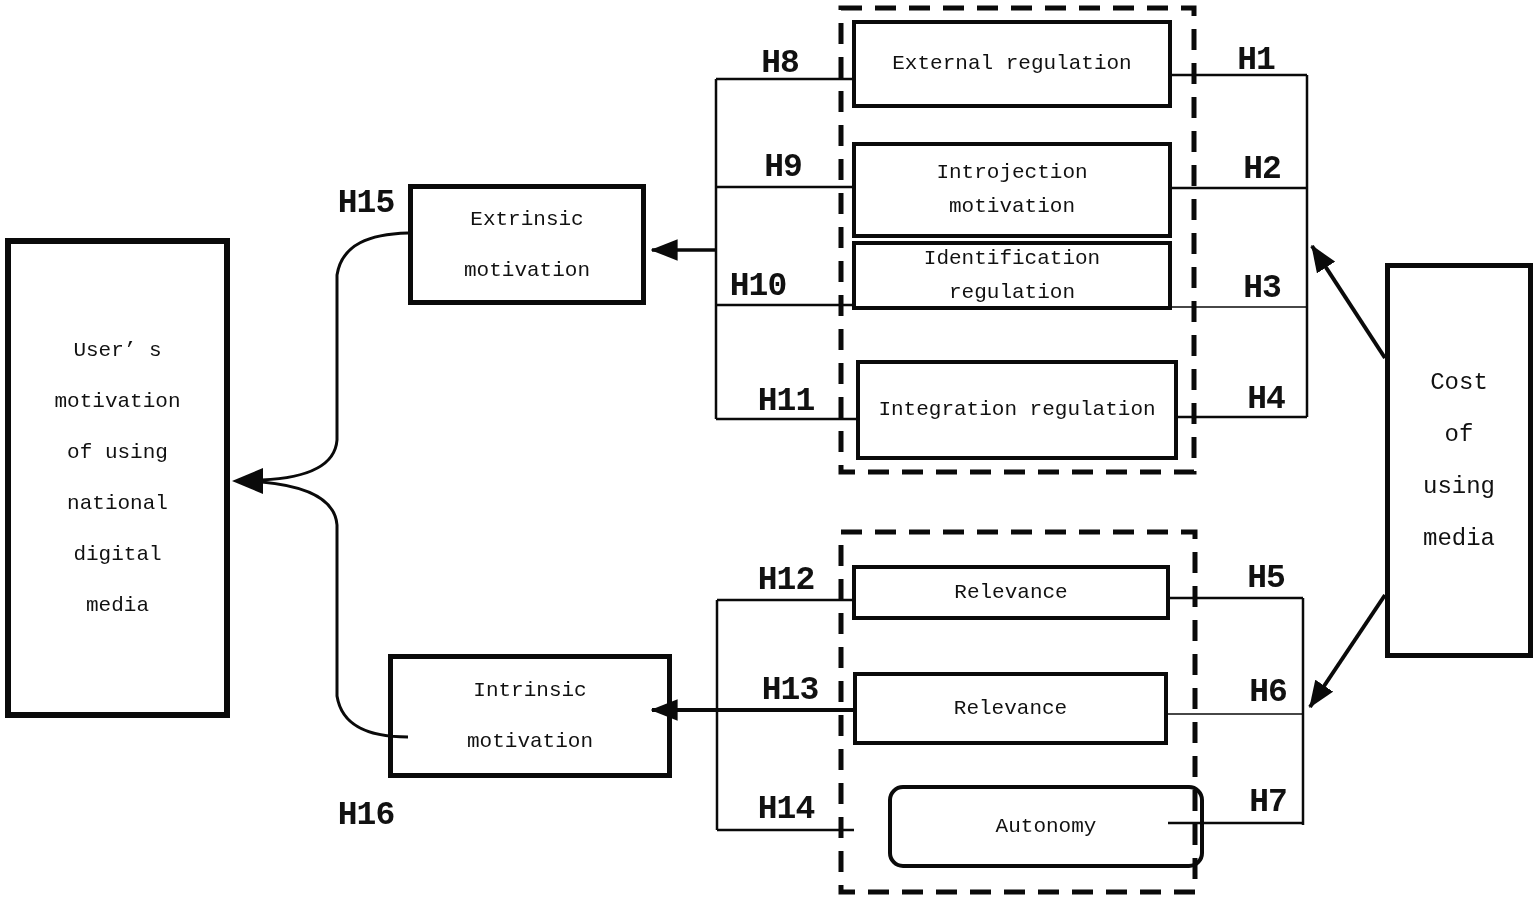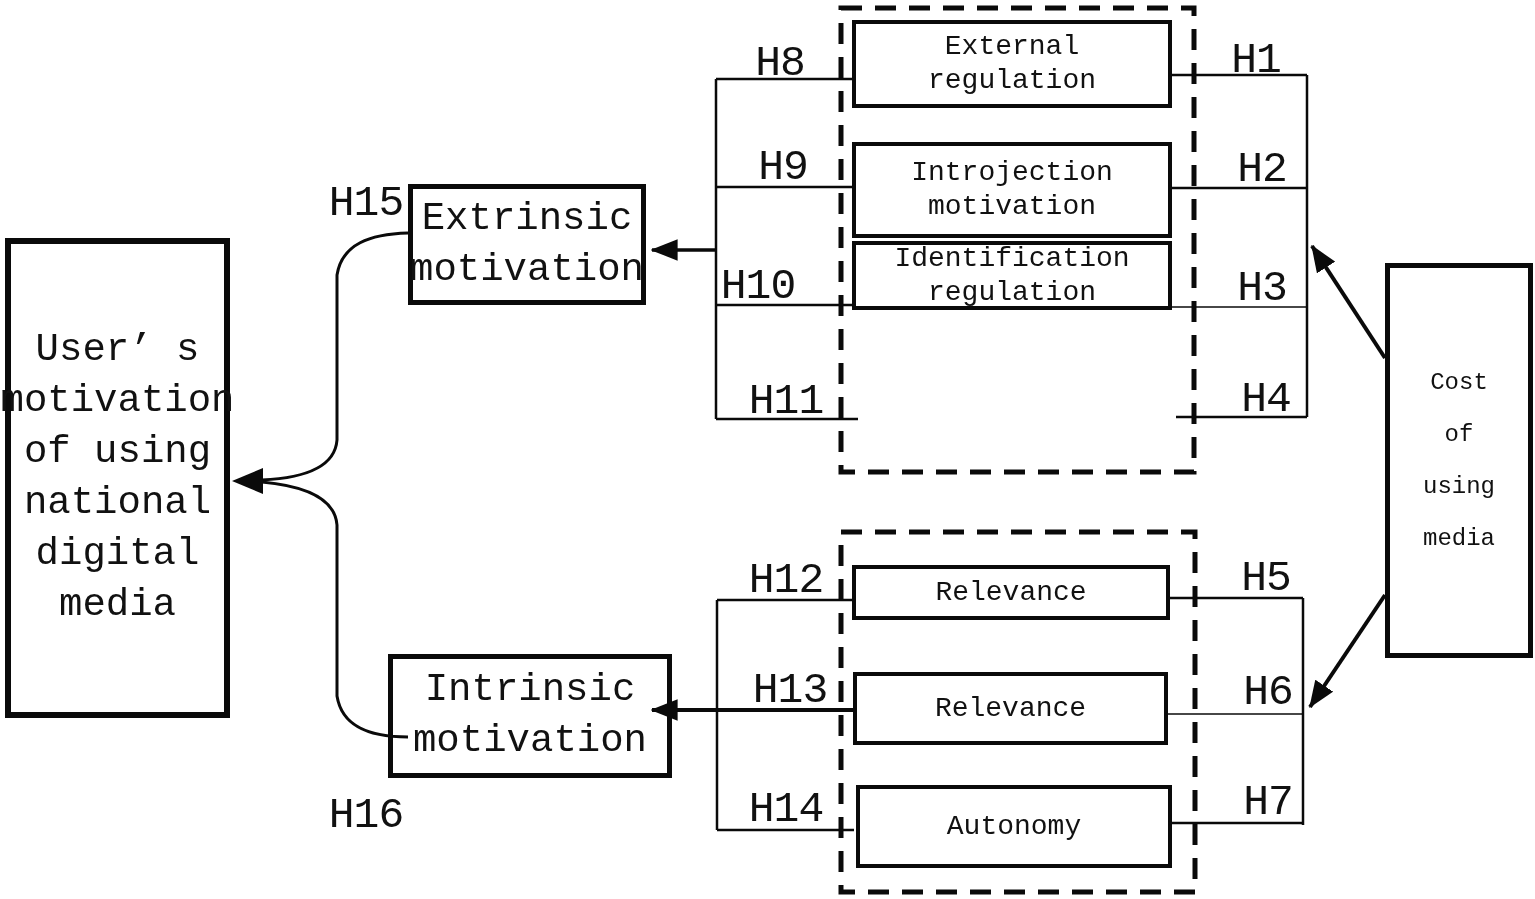--- a/index.html
+++ b/index.html
@@ -6,25 +6,25 @@
   #canvas{
     position:relative;width:1535px;height:899px;background:#ffffff;overflow:hidden;
     font-family:"Liberation Mono","DejaVu Sans Mono",monospace;color:#111;
   }
   .node{
     position:absolute;box-sizing:border-box;background:#ffffff;border:4px solid #0a0a0a;
     display:flex;align-items:center;justify-content:center;text-align:center;
     white-space:pre-line;
   }
   .node.major{border-width:5px;}
-  .node.big{font-size:39px;line-height:51px;}
-  .node.small{font-size:28px;line-height:34px;}
+  .node.big{font-size:21px;line-height:51px;}
+  .node.small{font-size:21px;line-height:34px;}
   .hlabel{
     position:absolute;transform:translate(-50%,-50%);
-    font-size:43px;font-weight:400;letter-spacing:-1px;line-height:1;
+    font-size:33px;font-weight:700;letter-spacing:-1px;line-height:1;
   }
   #wires{position:absolute;left:0;top:0;z-index:5;pointer-events:none;}
   .node,.hlabel{z-index:2;}
 </style>
 </head>
 <body>
 
 <div id="canvas">
 
   <div class="node major big" style="left:5px;top:238px;width:225px;height:480px;border-width:6px;">User’ s
@@ -46,26 +46,27 @@
 media</div>
 
   <div class="node small" style="left:852px;top:20px;width:320px;height:88px;">External regulation</div>
 
   <div class="node small" style="left:852px;top:142px;width:320px;height:96px;">Introjection
 motivation</div>
 
   <div class="node small" style="left:852px;top:241px;width:320px;height:69px;">Identification
 regulation</div>
 
+  <div class="node small" style="left:856px;top:360px;width:322px;height:100px;">Integration regulation</div>
 
   <div class="node small" style="left:852px;top:565px;width:318px;height:55px;">Relevance</div>
 
   <div class="node small" style="left:853px;top:672px;width:315px;height:73px;">Relevance</div>
 
-  <div class="node small" style="left:856px;top:785px;width:316px;height:83px;">Autonomy</div>
+  <div class="node small" style="left:888px;top:785px;width:316px;height:83px;border-radius:15px;">Autonomy</div>
 
   <div class="hlabel" style="left:780px;top:63px;">H8</div>
   <div class="hlabel" style="left:783px;top:167px;">H9</div>
   <div class="hlabel" style="left:758px;top:286px;">H10</div>
   <div class="hlabel" style="left:786px;top:401px;">H11</div>
   <div class="hlabel" style="left:786px;top:580px;">H12</div>
   <div class="hlabel" style="left:790px;top:690px;">H13</div>
   <div class="hlabel" style="left:786px;top:809px;">H14</div>
 
   <div class="hlabel" style="left:1256px;top:60px;">H1</div>

